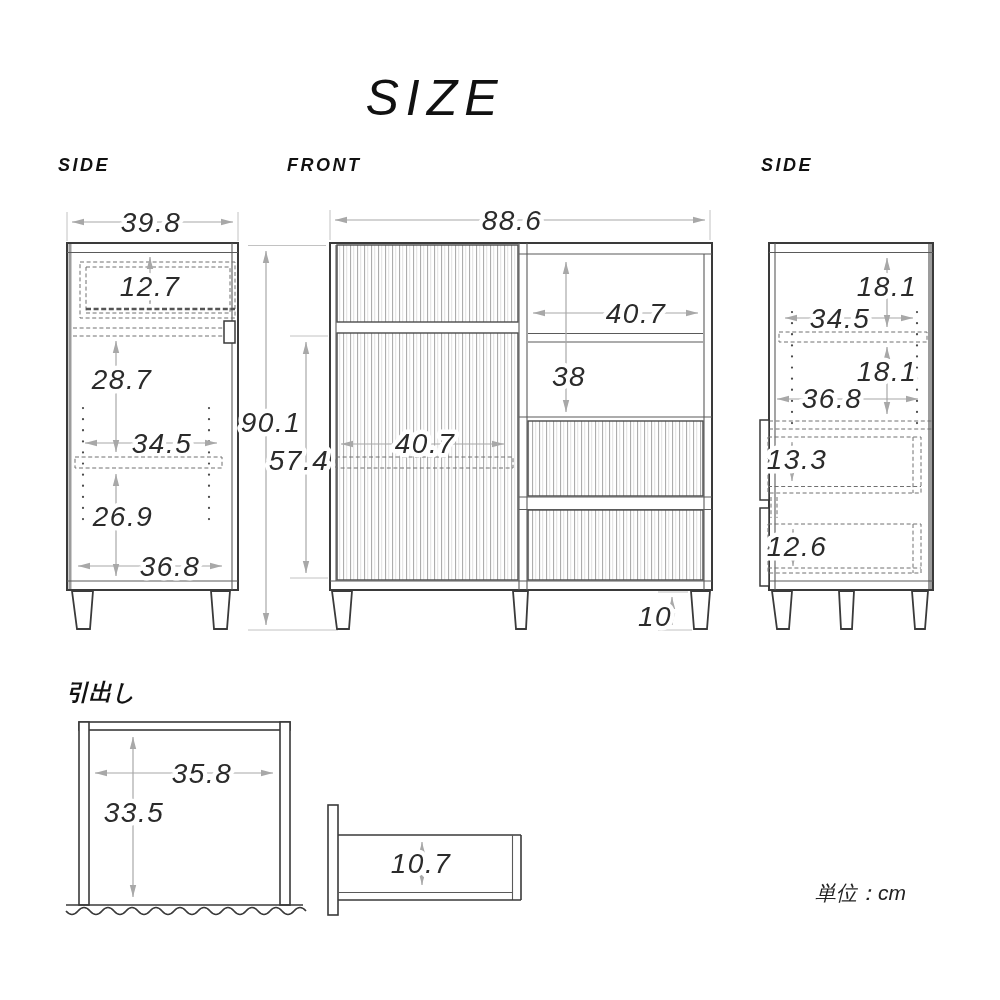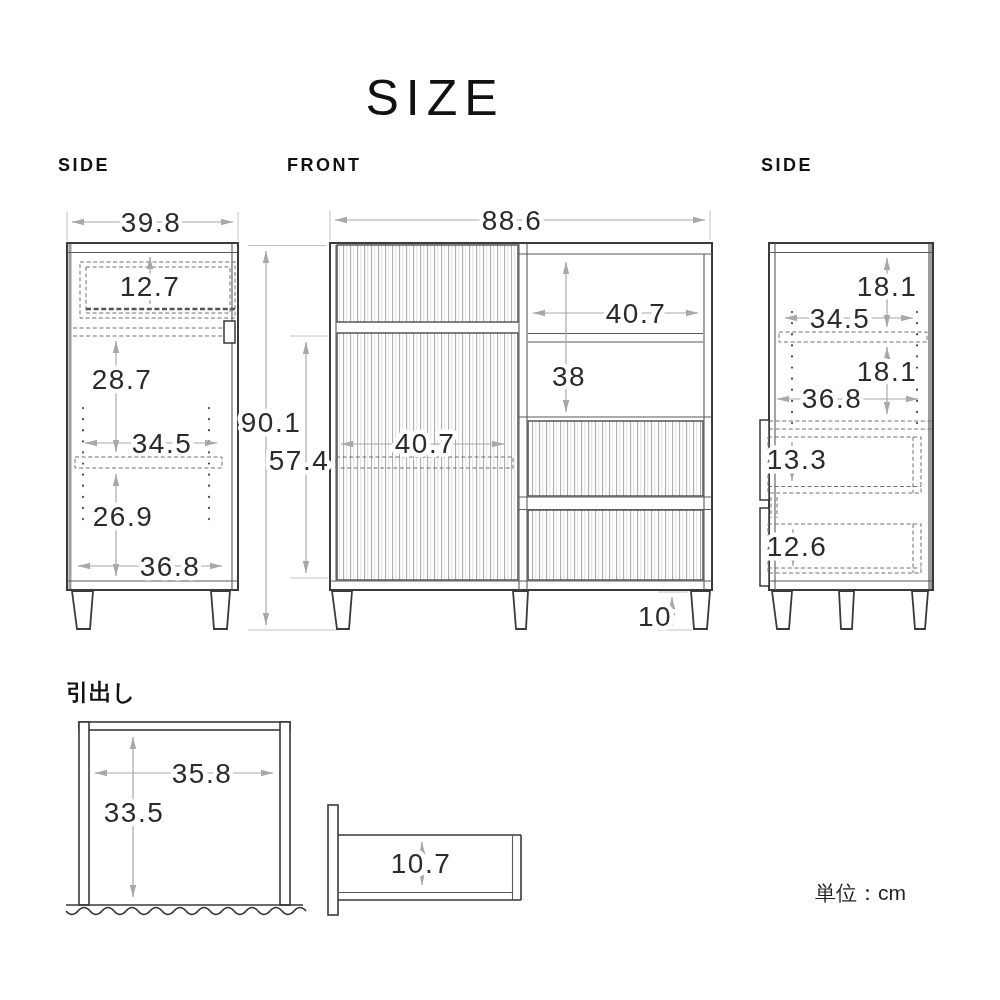--- a/index.html
+++ b/index.html
@@ -1,16 +1,16 @@
 <!DOCTYPE html>
 <html><head>
 <meta charset="utf-8">
 <style>
   html,body { margin:0; padding:0; background:#ffffff; }
-  .canvas { position:relative; width:1000px; height:1000px; background:#fff; overflow:hidden; }
+  .canvas { position:relative; width:1000px; height:1000px; background:#fff; overflow:hidden;font-style:italic; }
   svg { display:block; font-family:"Liberation Sans", sans-serif; }
 
   .title-text { font-size:50px; letter-spacing:7px; fill:#111; text-anchor:middle; }
   .view-label { font-size:18px; font-weight:700; letter-spacing:2.5px; fill:#111; }
   .jp-label   { font-size:23px; font-weight:700; fill:#111; }
   .unit-text  { font-size:21px; fill:#222; }
 
   .dim-text { font-size:28px; letter-spacing:1.5px; fill:#2b2b2b;
               text-anchor:middle; dominant-baseline:central;
               paint-order:stroke; stroke:#ffffff; stroke-width:9px; stroke-linejoin:round; }

